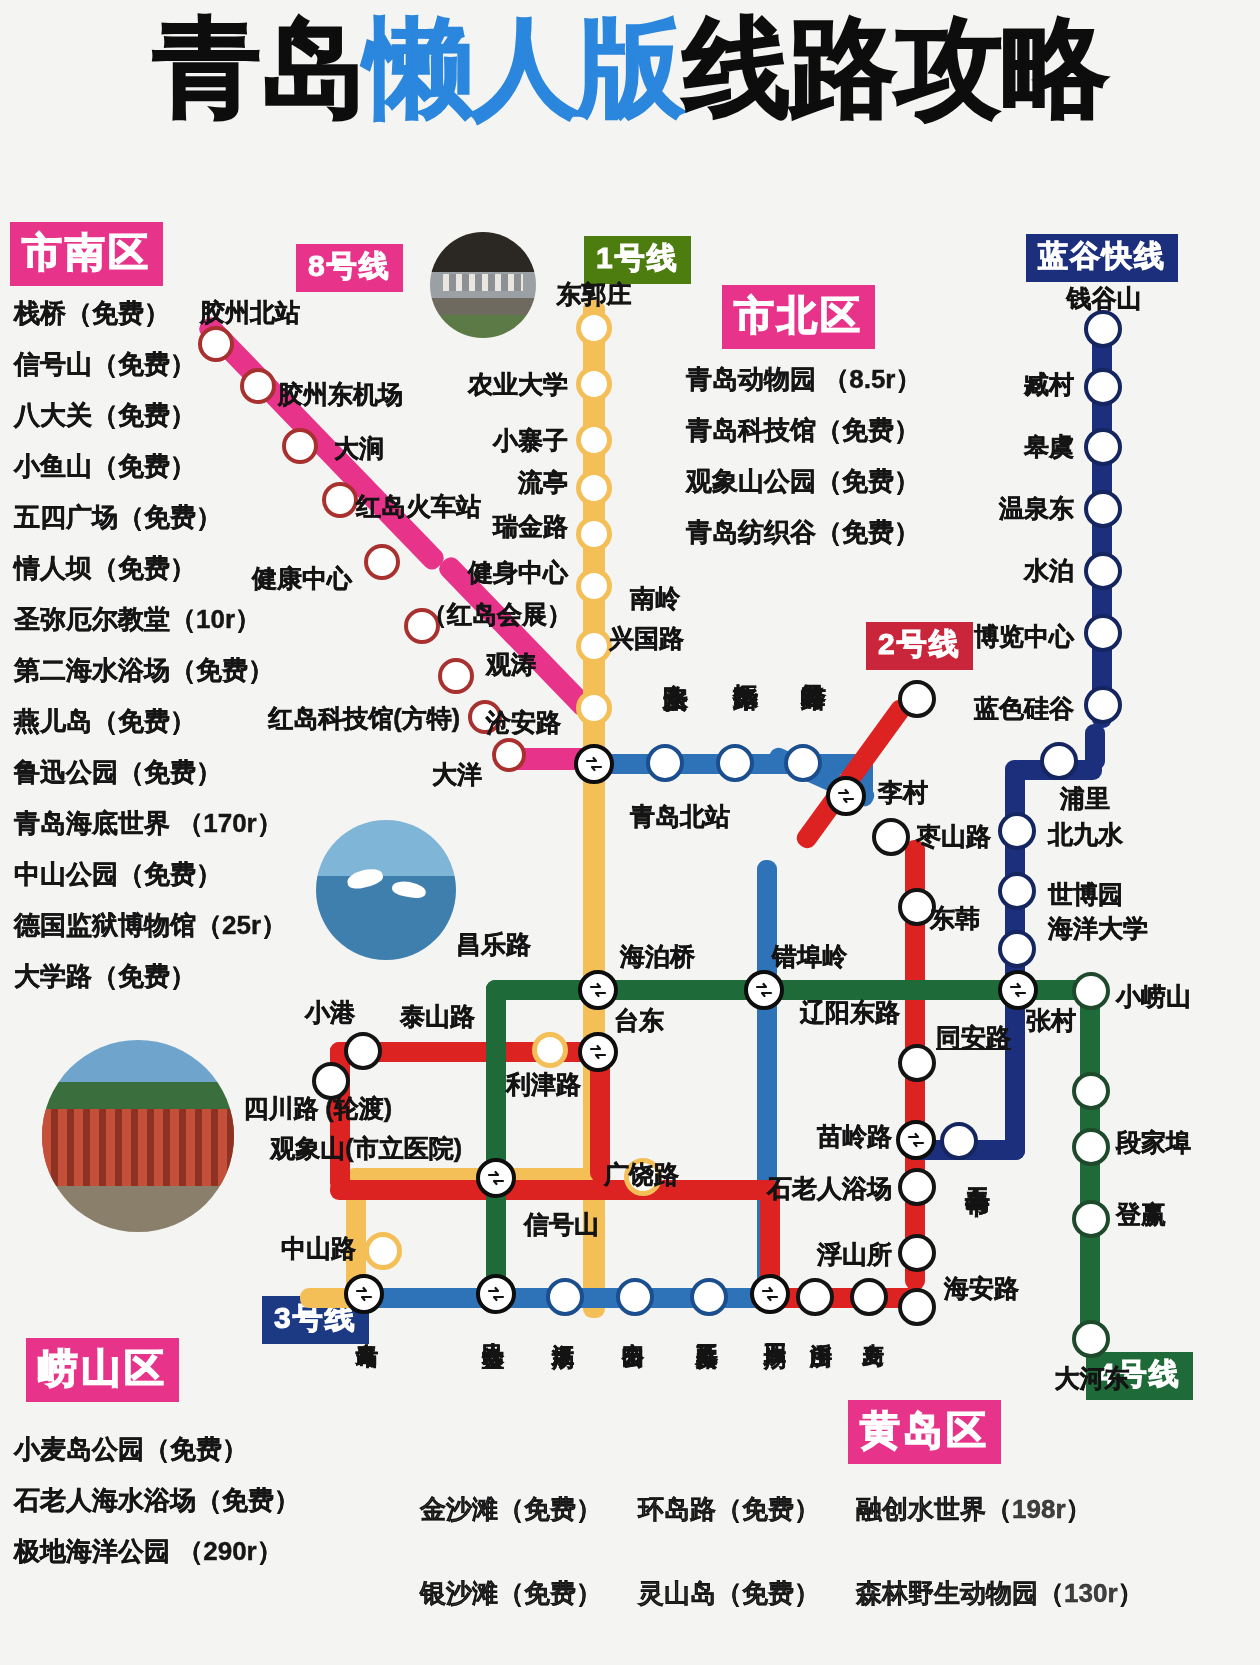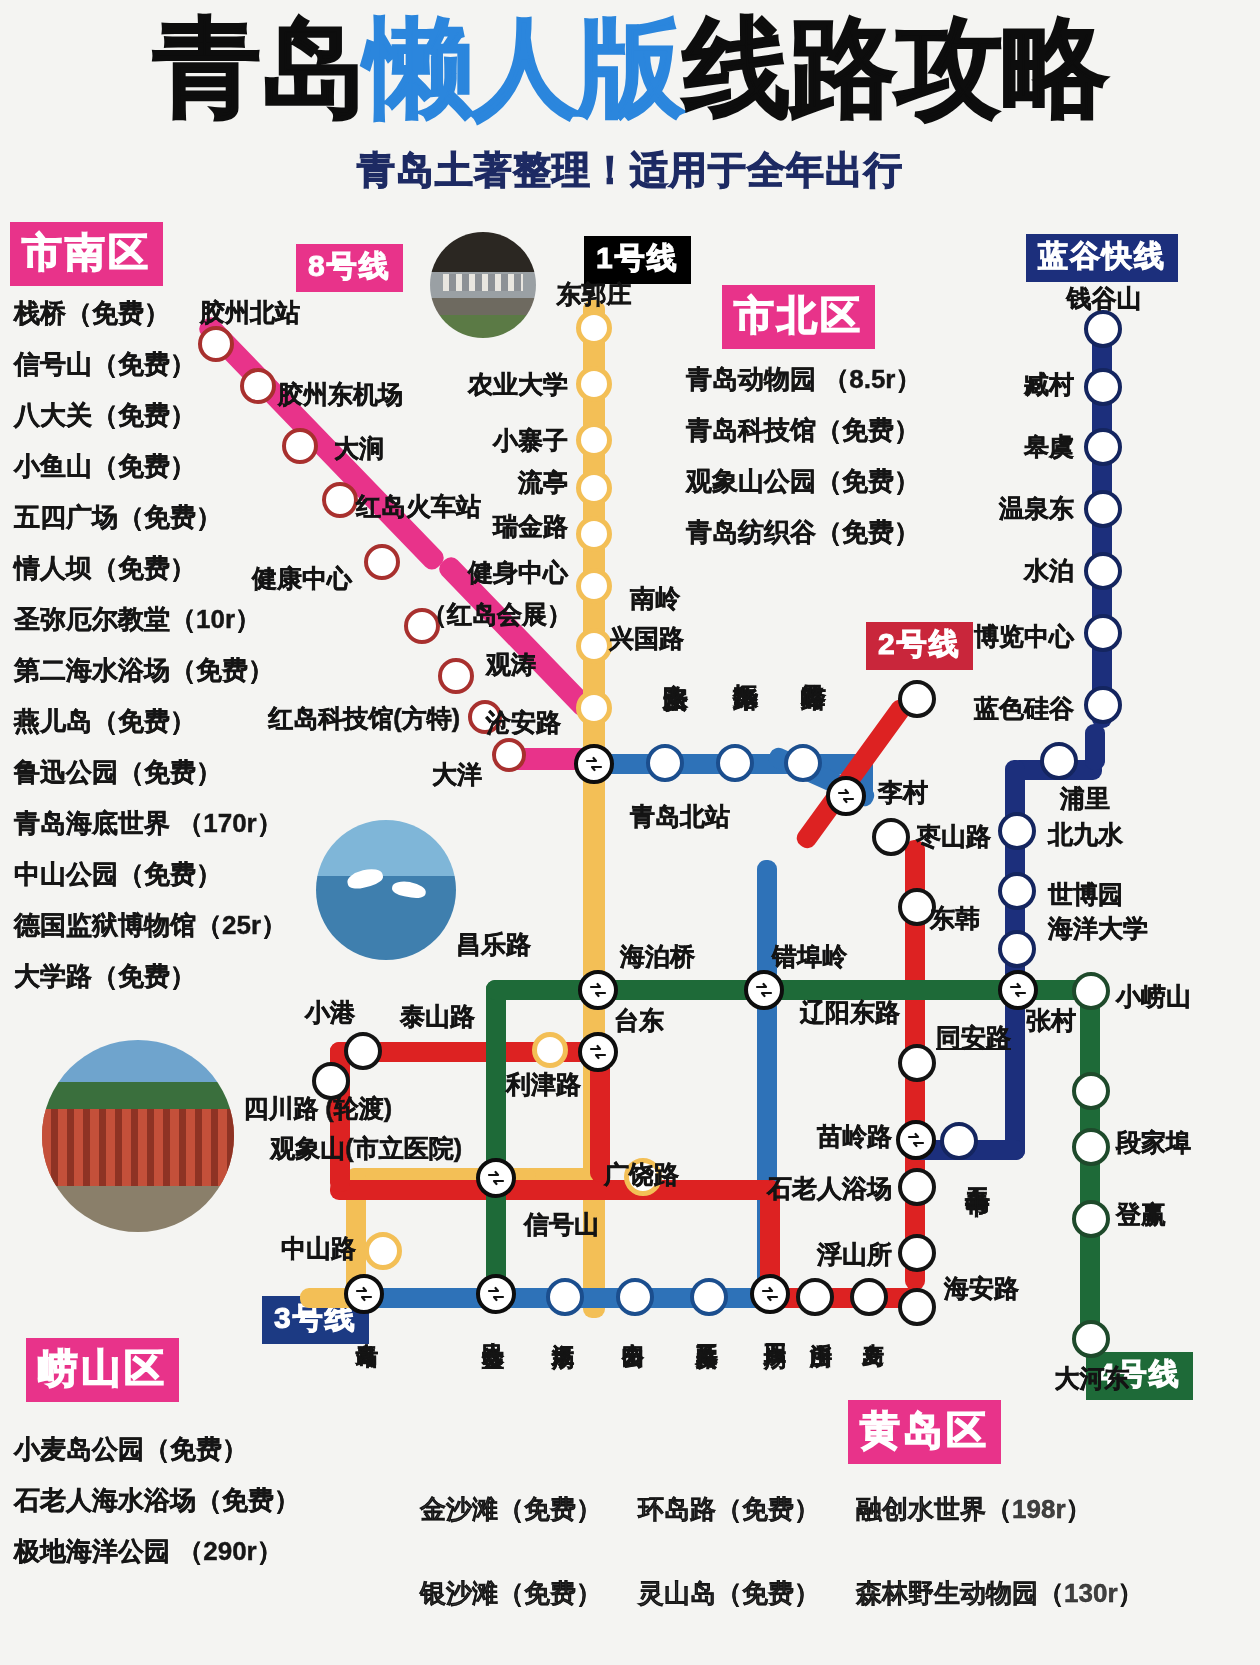--- a/index.html
+++ b/index.html
@@ -36,21 +36,21 @@
   .alist div{margin-bottom:16px;white-space:nowrap;-webkit-text-stroke:.4px #161616;}
   .arow{position:absolute;font-size:26px;color:#404040;font-weight:bold;white-space:nowrap;-webkit-text-stroke:.4px #161616;}
 
   
   .badge{
     position:absolute;color:#fff;font-weight:bold;font-size:30px;
     padding:2px 12px 5px;letter-spacing:2px;white-space:nowrap;margin-left:24px;
     -webkit-text-stroke:1px #fff;
   }
   .badge.l8{background:#e8338a;}
-  .badge.l1{background:#000000;}
+  .badge.l1{background:#4d7c0f;}
   .badge.l2{background:#c9263b;}
   .badge.l3{background:#1c3a83;}
   .badge.l4{background:#1e6a38;}
   .badge.lg{background:#1c2f7c;}
 
   
   .seg{position:absolute;border-radius:9px;}
 
   
   .st{position:absolute;border-radius:50%;background:#fff;box-sizing:border-box;}
@@ -91,21 +91,20 @@
       background:repeating-linear-gradient(90deg,#c4503a 0 9px,#8e3324 9px 16px);}
 </style>
 </head>
 <body>
 
 <div id="stage">
 
   <div class="title">
     <span>青岛</span><span class="hl">懒人版</span><span>线路攻略</span>
   </div>
-  <div class="subtitle">青岛土著整理！适用于全年出行</div>
 
   <div class="chip" style="left:10px;top:222px;">市南区</div>
   <div class="chip" style="left:722px;top:285px;">市北区</div>
   <div class="chip" style="left:26px;top:1338px;">崂山区</div>
   <div class="chip" style="left:848px;top:1400px;">黄岛区</div>
 
   <div class="alist" style="left:14px;top:296px;">
     <div>栈桥（免费）</div>
     <div>信号山（免费）</div>
     <div>八大关（免费）</div>

